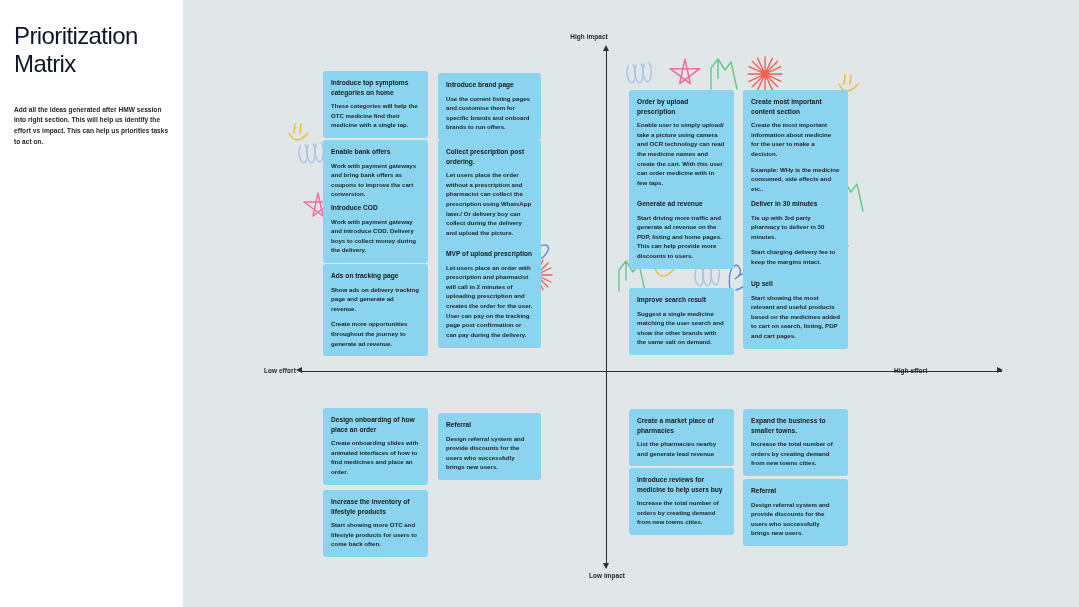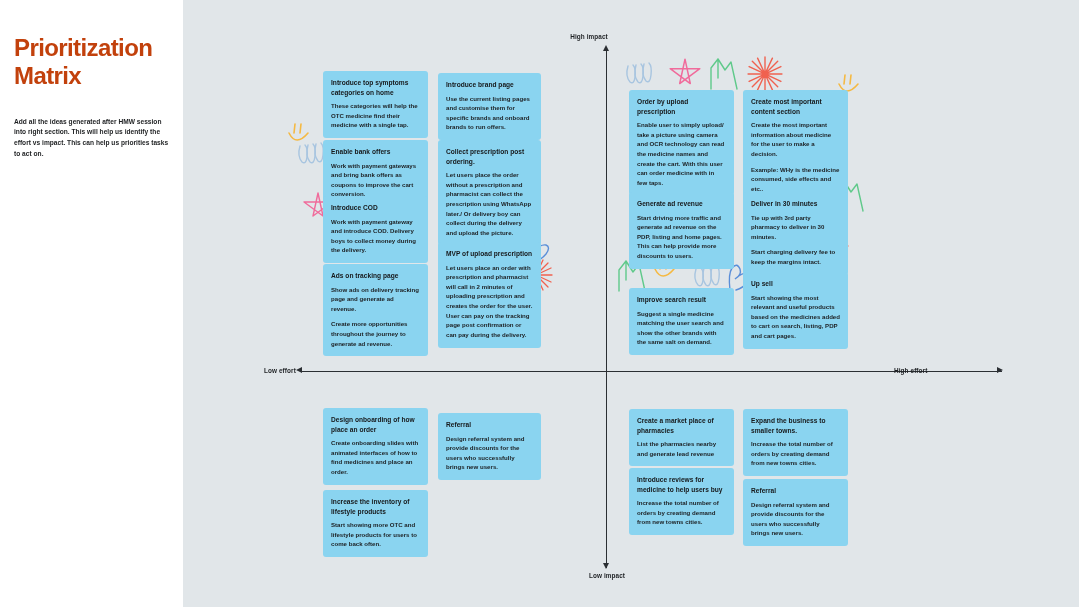--- a/index.html
+++ b/index.html
@@ -21,25 +21,25 @@
   .left-panel {
     position: absolute;
     left: 0; top: 0;
     width: 183px;
     height: 607px;
     background: #ffffff;
     padding: 22px 14px 0 14px;
   }
   .title {
     font-size: 24px;
-    font-weight: 700;
+    font-weight: 400;
     line-height: 1.18;
     letter-spacing: -0.6px;
-    color: #c2410c;
-    margin-top: 12px;
+    color: #0f172a;
+    margin-top: 0;
   }
   .subtitle {
     margin-top: 26px;
     font-size: 6.6px;
     line-height: 1.62;
     color: #1d1f21;
     font-weight: 600;
     letter-spacing: 0.02px;
   }
 

